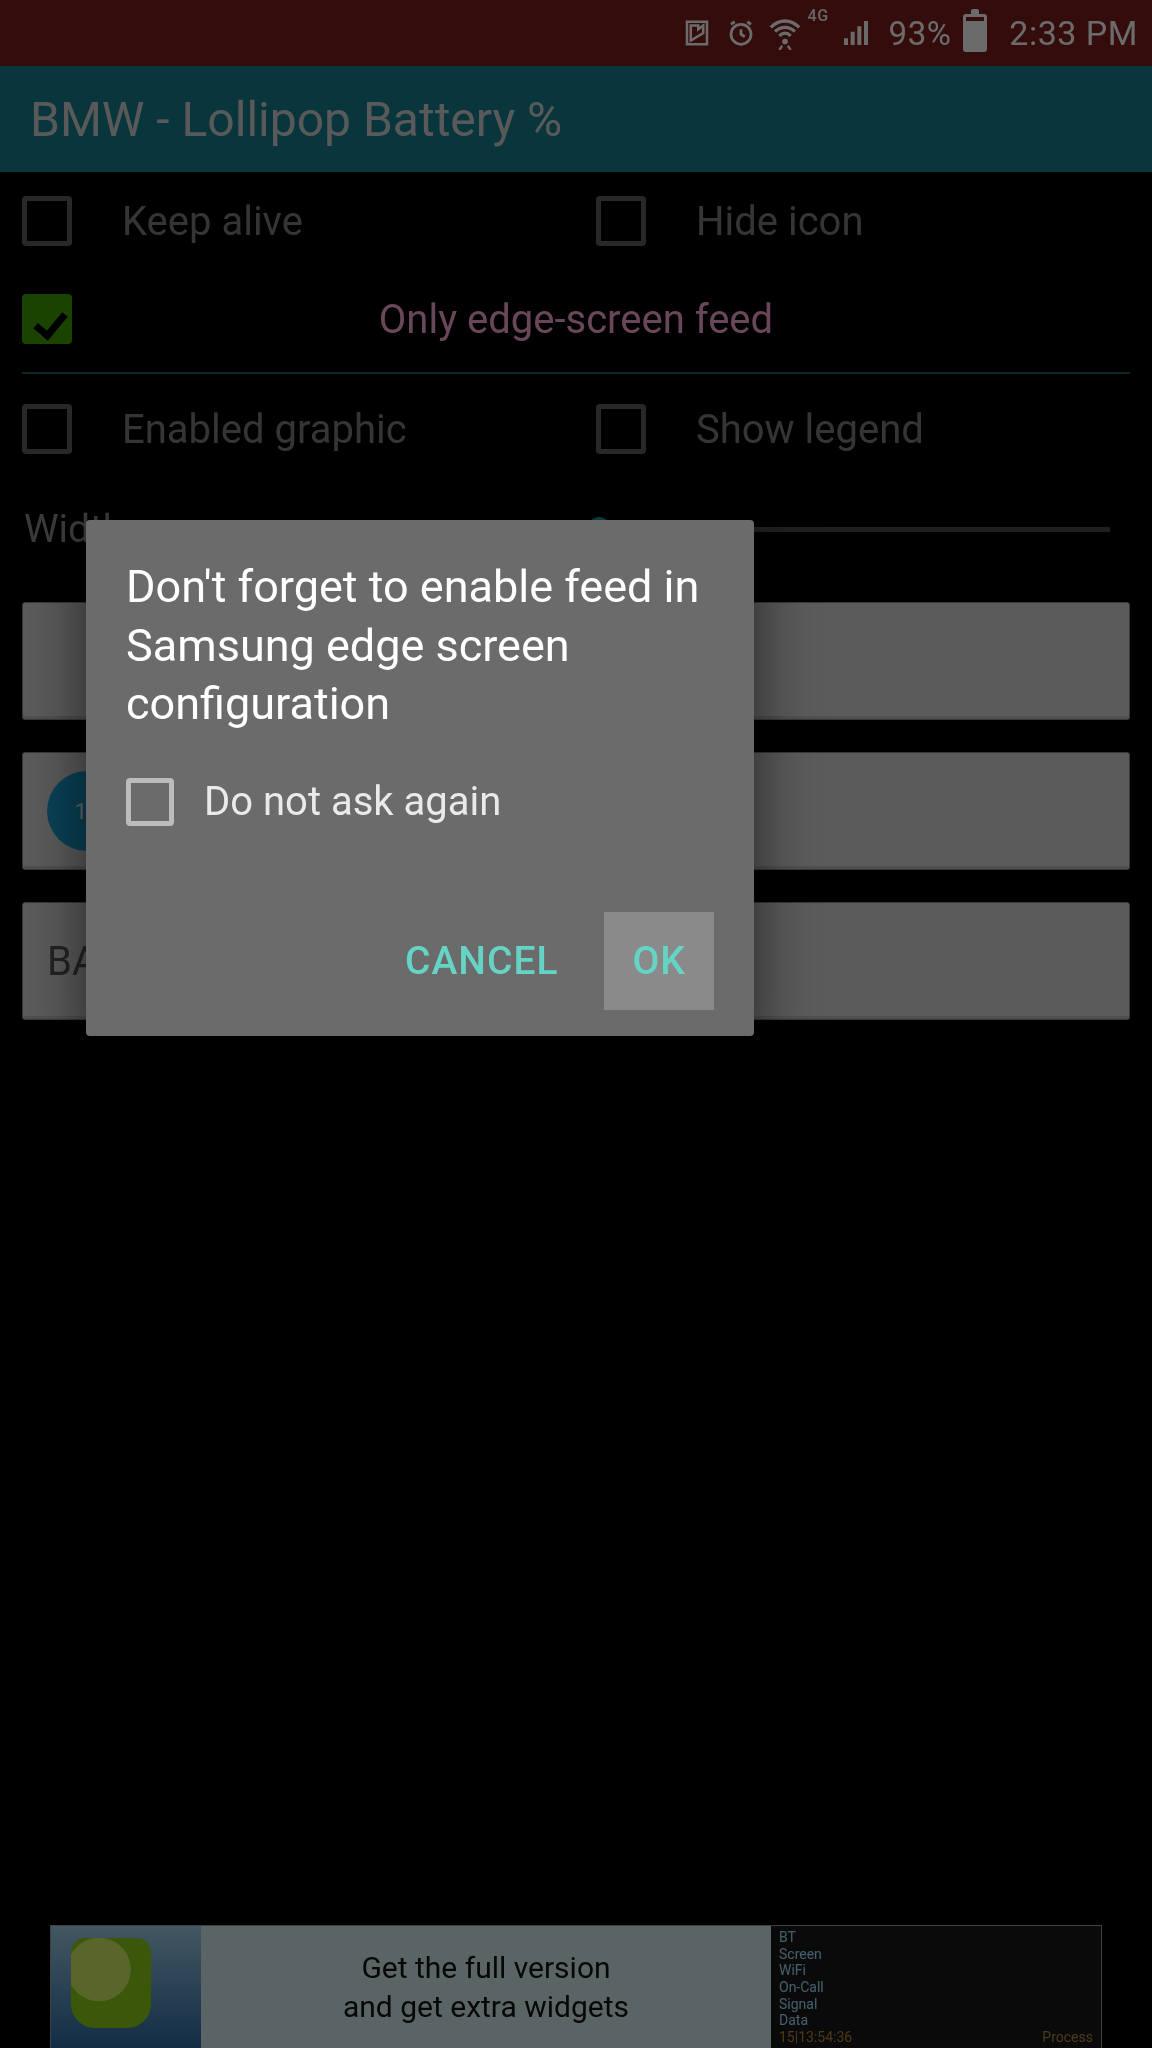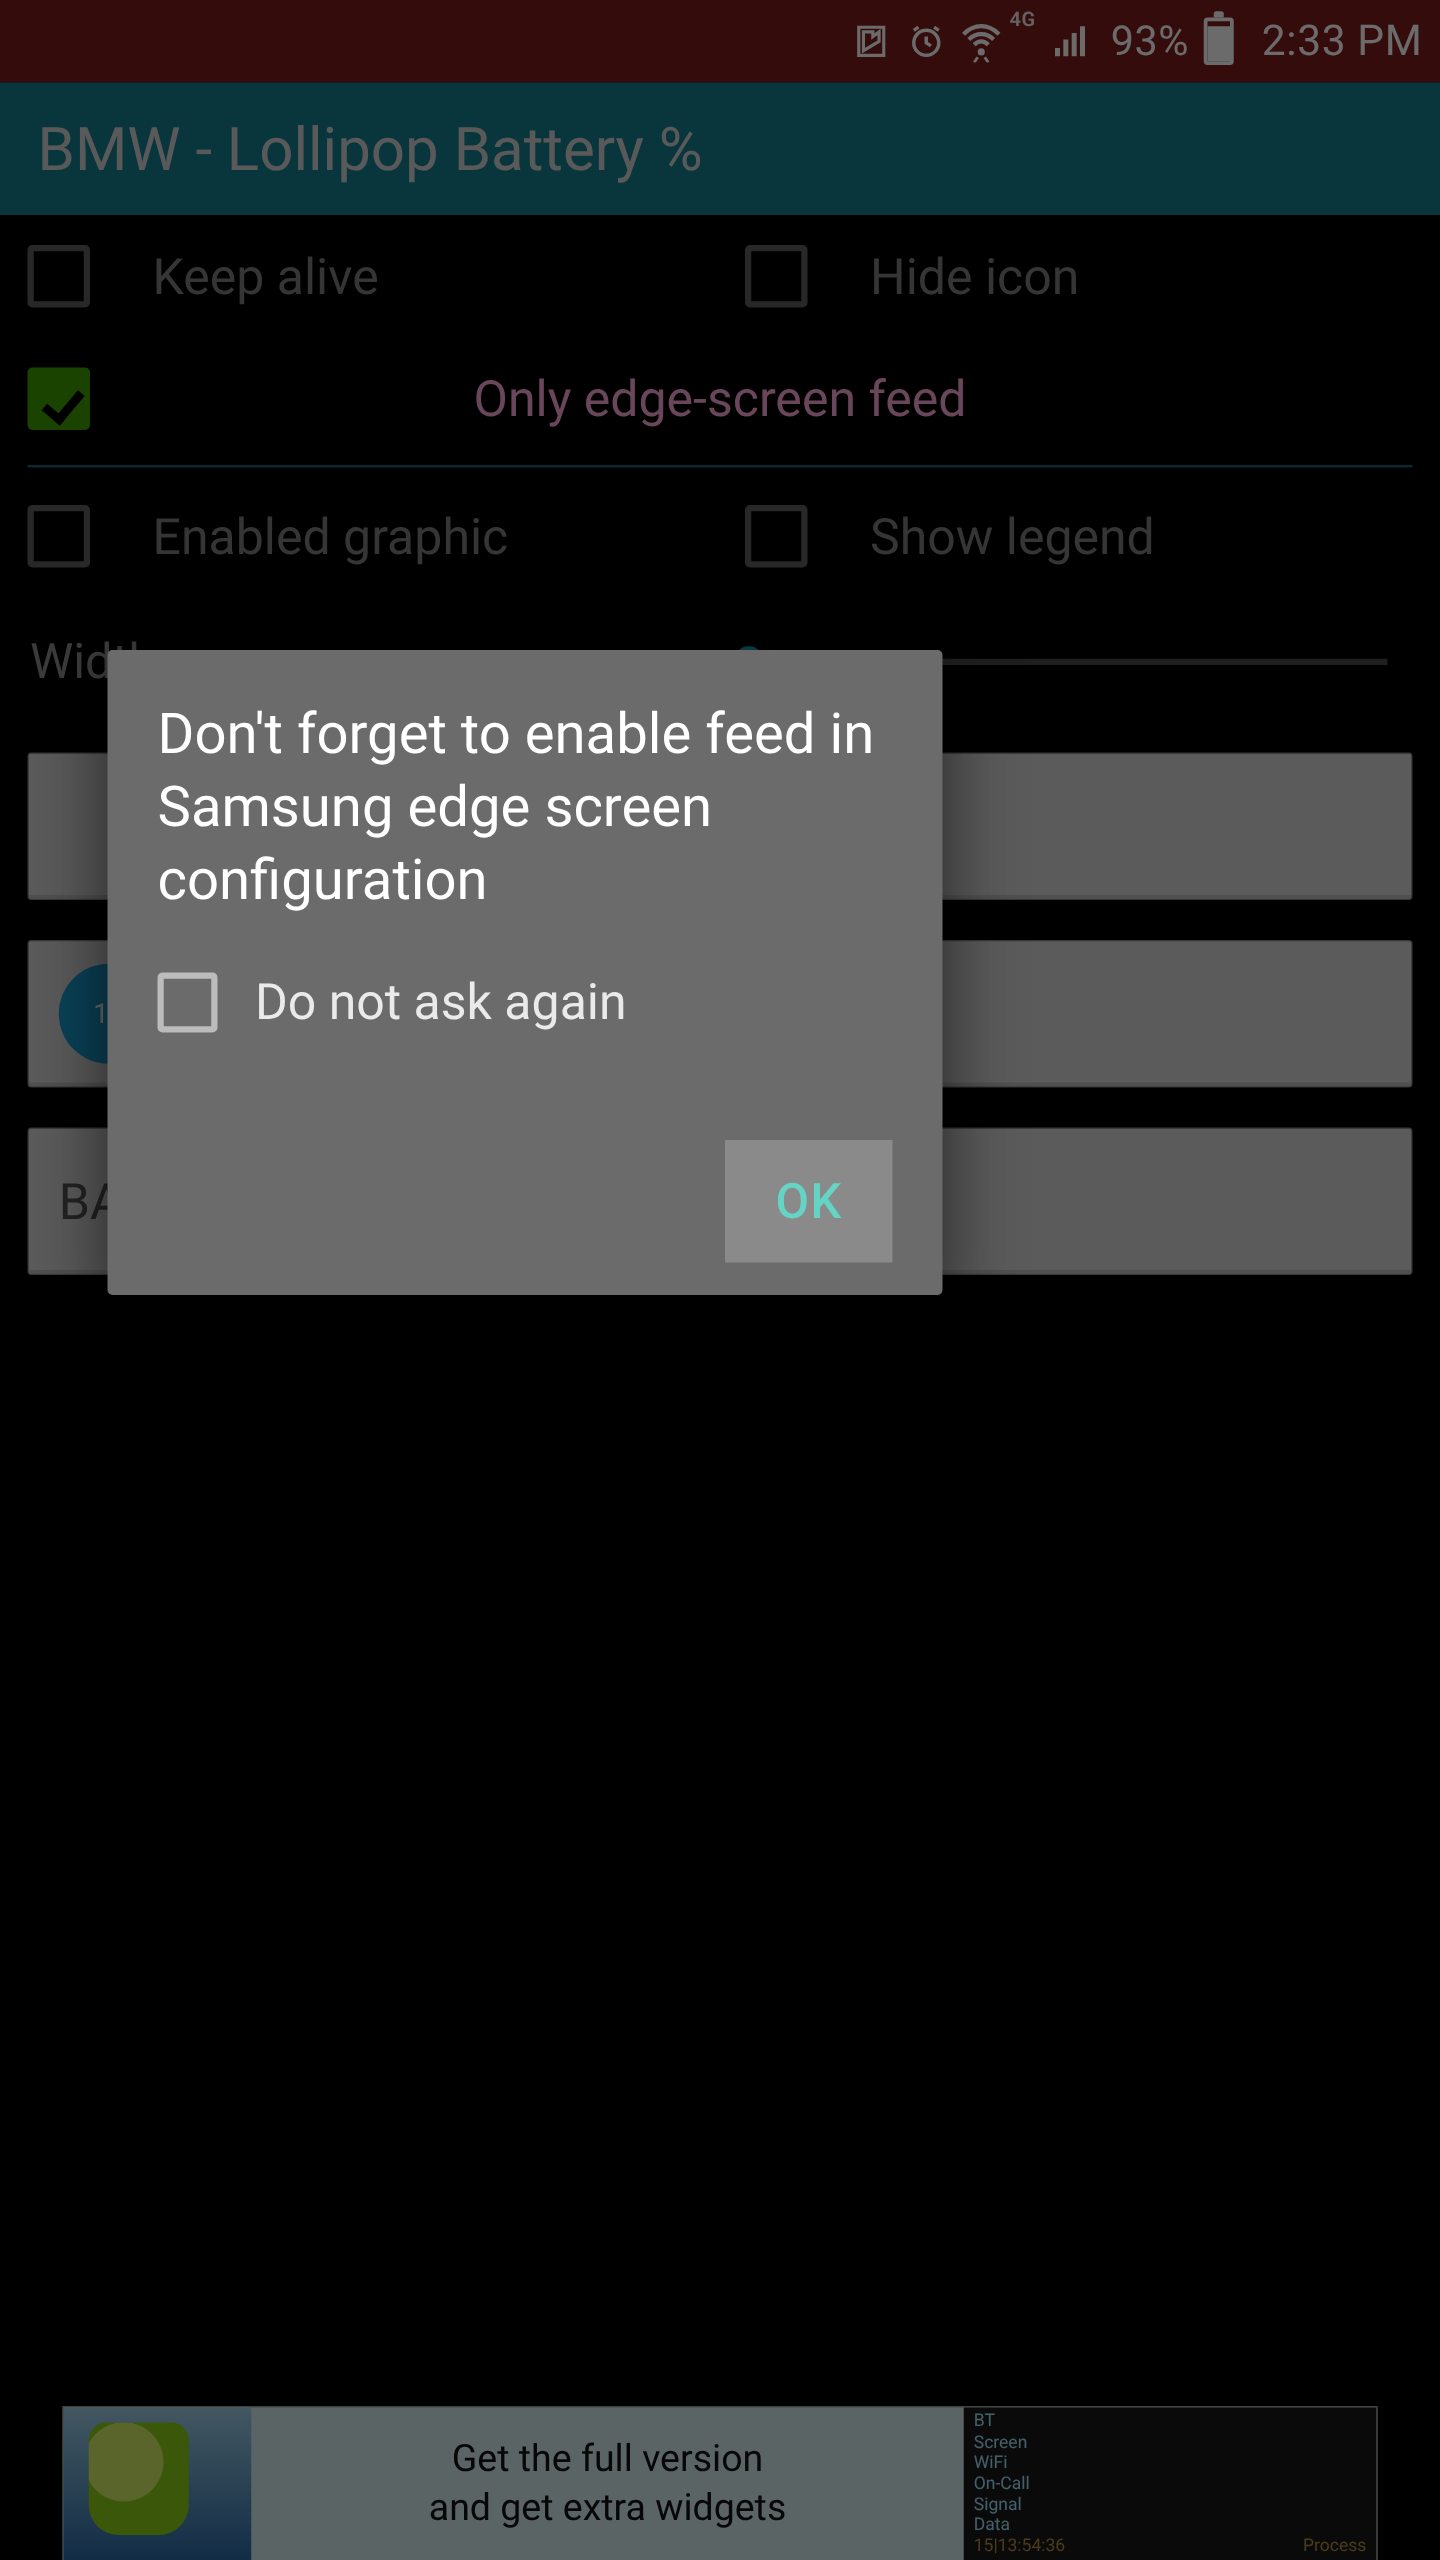--- a/index.html
+++ b/index.html
@@ -98,21 +98,21 @@
       background:#6b6b6b; color:#fff; z-index:100;
       border-radius:4px; box-shadow:0 24px 60px rgba(0,0,0,0.6);
       padding: 38px 40px 26px 40px;
     }
     .dialog .msg { font-size:45px; line-height:1.30; font-weight:400;}
     .dialog .dontask { display:flex; align-items:center; gap:30px; margin-top:44px;}
     .dialog .dcb { width:48px; height:48px; border:5px solid #bcbcbc; border-radius:4px;}
     .dialog .dlabel { font-size:40px; color:#eaeaea;}
     .dialog .actions { display:flex; justify-content:flex-end; gap:28px; margin-top:86px; align-items:center;}
     .dialog .btn { font-size:39px; font-weight:500; letter-spacing:1px; color:#66d4c5; padding:20px 18px;}
-    .dialog .btn.ok { background:#8a8a8a; padding:26px 40px; }
+    .dialog .btn.ok { background:#8a8a8a; padding:26px 28px; }
     
     .ad {
       position:absolute; left:50px; right:50px; bottom:-2px; height:125px;
       display:flex; z-index:1;
       background:#d6eef0;
       border:1px solid #999;
     }
     .ad .icon {
       width:150px; height:100%; background:linear-gradient(#9fd0e8,#2b6aa6);
       position:relative;
@@ -245,15 +245,16 @@
 
 <div class="scrim"></div>
 
 <div class="dialog">
   <div class="msg">Don't forget to enable feed in Samsung edge screen configuration</div>
   <div class="dontask">
     <span class="dcb"></span>
     <span class="dlabel">Do not ask again</span>
   </div>
   <div class="actions">
+    <span class="btn">CANCEL</span>
     <span class="btn ok">OK</span>
   </div>
 </div>
 
 </body></html>

